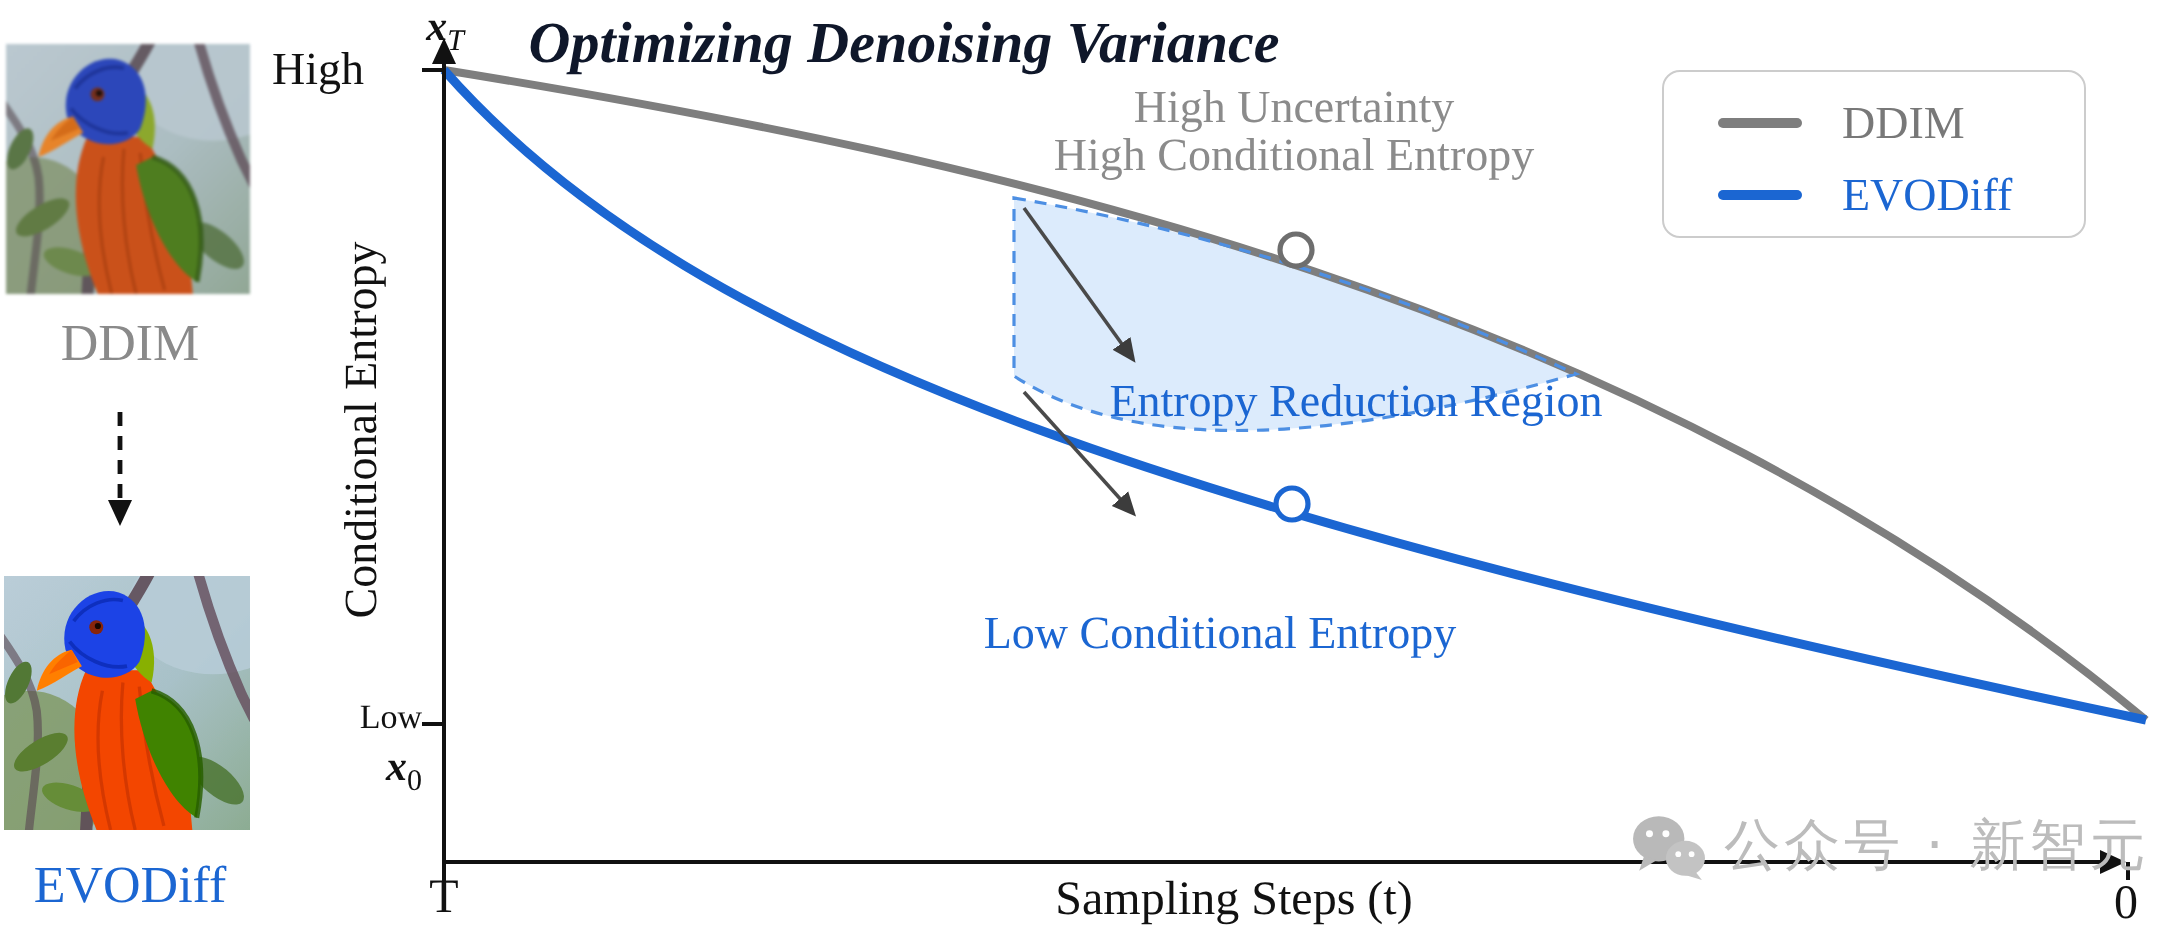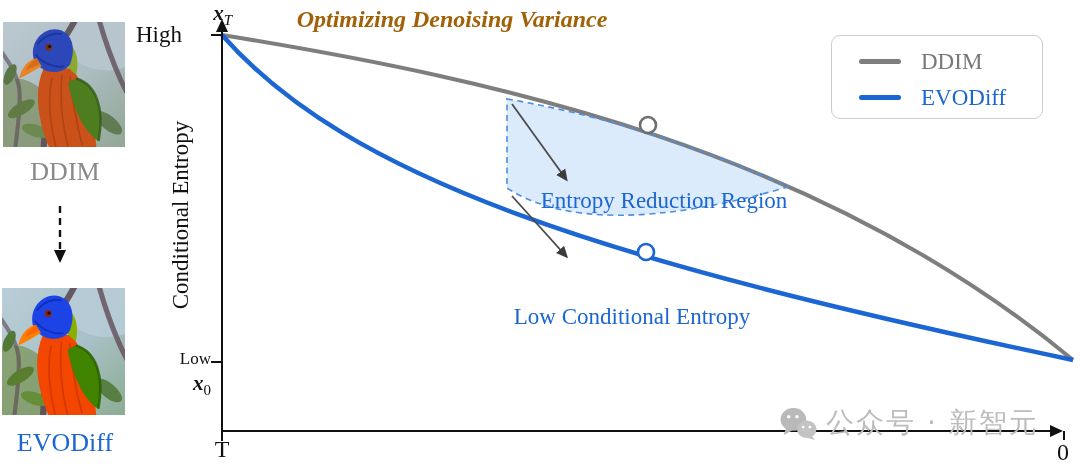--- a/index.html
+++ b/index.html
@@ -87,48 +87,53 @@
     <line x1="222" y1="431" x2="222" y2="22" stroke="#111" stroke-width="2" marker-end="url(#ah-axis)"></line>
     <line x1="222" y1="431" x2="1060" y2="431" stroke="#111" stroke-width="2" marker-end="url(#ah-axis)"></line>
     <line x1="211" y1="35" x2="222" y2="35" stroke="#111" stroke-width="2"></line>
     <line x1="211" y1="362" x2="222" y2="362" stroke="#111" stroke-width="2"></line>
     <line x1="222" y1="431" x2="222" y2="441" stroke="#111" stroke-width="2"></line>
     <line x1="1064" y1="431" x2="1064" y2="440" stroke="#111" stroke-width="2"></line>
 
     <line x1="60" y1="206" x2="60" y2="260" stroke="#111" stroke-width="2.4" stroke-dasharray="7 5" marker-end="url(#ah-axis)"></line>
   </svg>
 
-  <div class="t c" style="left:452px;top:6px;font-size:24px;font-style:italic;font-weight:bold;color:#a16207;">Optimizing Denoising Variance</div>
+  <div class="t c" style="left:452px;top:6px;font-size:29px;font-style:italic;font-weight:bold;color:#0f172a;">Optimizing Denoising Variance</div>
 
   <div class="t" style="right:848px;top:1px;font-size:21px;"><span style="font-weight:bold;font-style:italic;">x</span><sub style="font-size:15px;font-style:italic;">T</sub></div>
   <div class="t" style="right:898px;top:22px;font-size:23px;text-align:right;">High</div>
   <div class="t" style="left:181px;top:215px;transform:translate(-50%,-50%) rotate(-90deg);font-size:23px;">Conditional Entropy</div>
   <div class="t" style="right:869px;top:349px;font-size:17px;">Low</div>
   <div class="t" style="right:869px;top:371px;font-size:21px;"><span style="font-weight:bold;font-style:italic;">x</span><sub style="font-size:15px;">0</sub></div>
 
-  <div class="t c" style="left:664px;top:188px;font-size:23px;color:#1b66d2;">Entropy Reduction Region</div>
-  <div class="t c ann" style="left:632px;top:305px;font-size:23px;color:#1b66d2;text-align:center;">
+  <div class="t c ann" style="left:647px;top:42px;font-size:23px;color:#8b8b8b;">
+    <div>High Uncertainty</div>
+    <div>High Conditional Entropy</div>
+  </div>
+  <div class="t c" style="left:678px;top:188px;font-size:23px;color:#1b66d2;">Entropy Reduction Region</div>
+  <div class="t c ann" style="left:610px;top:305px;font-size:23px;color:#1b66d2;text-align:center;">
     <div>Low Conditional Entropy</div>
   </div>
 
   <div class="abs" style="left:831px;top:35px;width:212px;height:84px;border:1.5px solid #cccccc;border-radius:9px;background:#fff;padding:9px 0 0 27px;">
     <div class="leg-row">
       <span class="leg-line" style="background:#7e7e7e;"></span>
       <span class="leg-text" style="color:#787878;">DDIM</span>
     </div>
     <div class="leg-row">
       <span class="leg-line" style="background:#1b66d2;"></span>
       <span class="leg-text" style="color:#1b66d2;">EVODiff</span>
     </div>
   </div>
 
   <div class="t c" style="left:222px;top:436px;font-size:24px;">T</div>
+  <div class="t c" style="left:617px;top:437px;font-size:24px;">Sampling Steps (t)</div>
   <div class="t c" style="left:1063px;top:439px;font-size:24px;">0</div>
 
-  <div class="abs" style="left:780px;top:404px;display:flex;align-items:center;gap:9px;">
+  <div class="abs" style="left:816px;top:404px;display:flex;align-items:center;gap:9px;">
     <svg width="37" height="33" viewBox="0 0 36 32">
       <ellipse cx="13" cy="12" rx="12.5" ry="11" fill="#b9b9b9"></ellipse>
       <path d="M6,20 L3.5,27.5 L12,22.5 Z" fill="#b9b9b9"></path>
       <circle cx="8.5" cy="9.5" r="1.7" fill="#ffffff"></circle>
       <circle cx="16.5" cy="9.5" r="1.7" fill="#ffffff"></circle>
       <ellipse cx="26" cy="21.5" rx="9.5" ry="8.5" fill="#c3c3c3"></ellipse>
       <path d="M30.5,27.5 L34,32 L25.5,29.5 Z" fill="#c3c3c3"></path>
       <circle cx="22.5" cy="19.5" r="1.4" fill="#ffffff"></circle>
       <circle cx="29" cy="19.5" r="1.4" fill="#ffffff"></circle>
     </svg>

